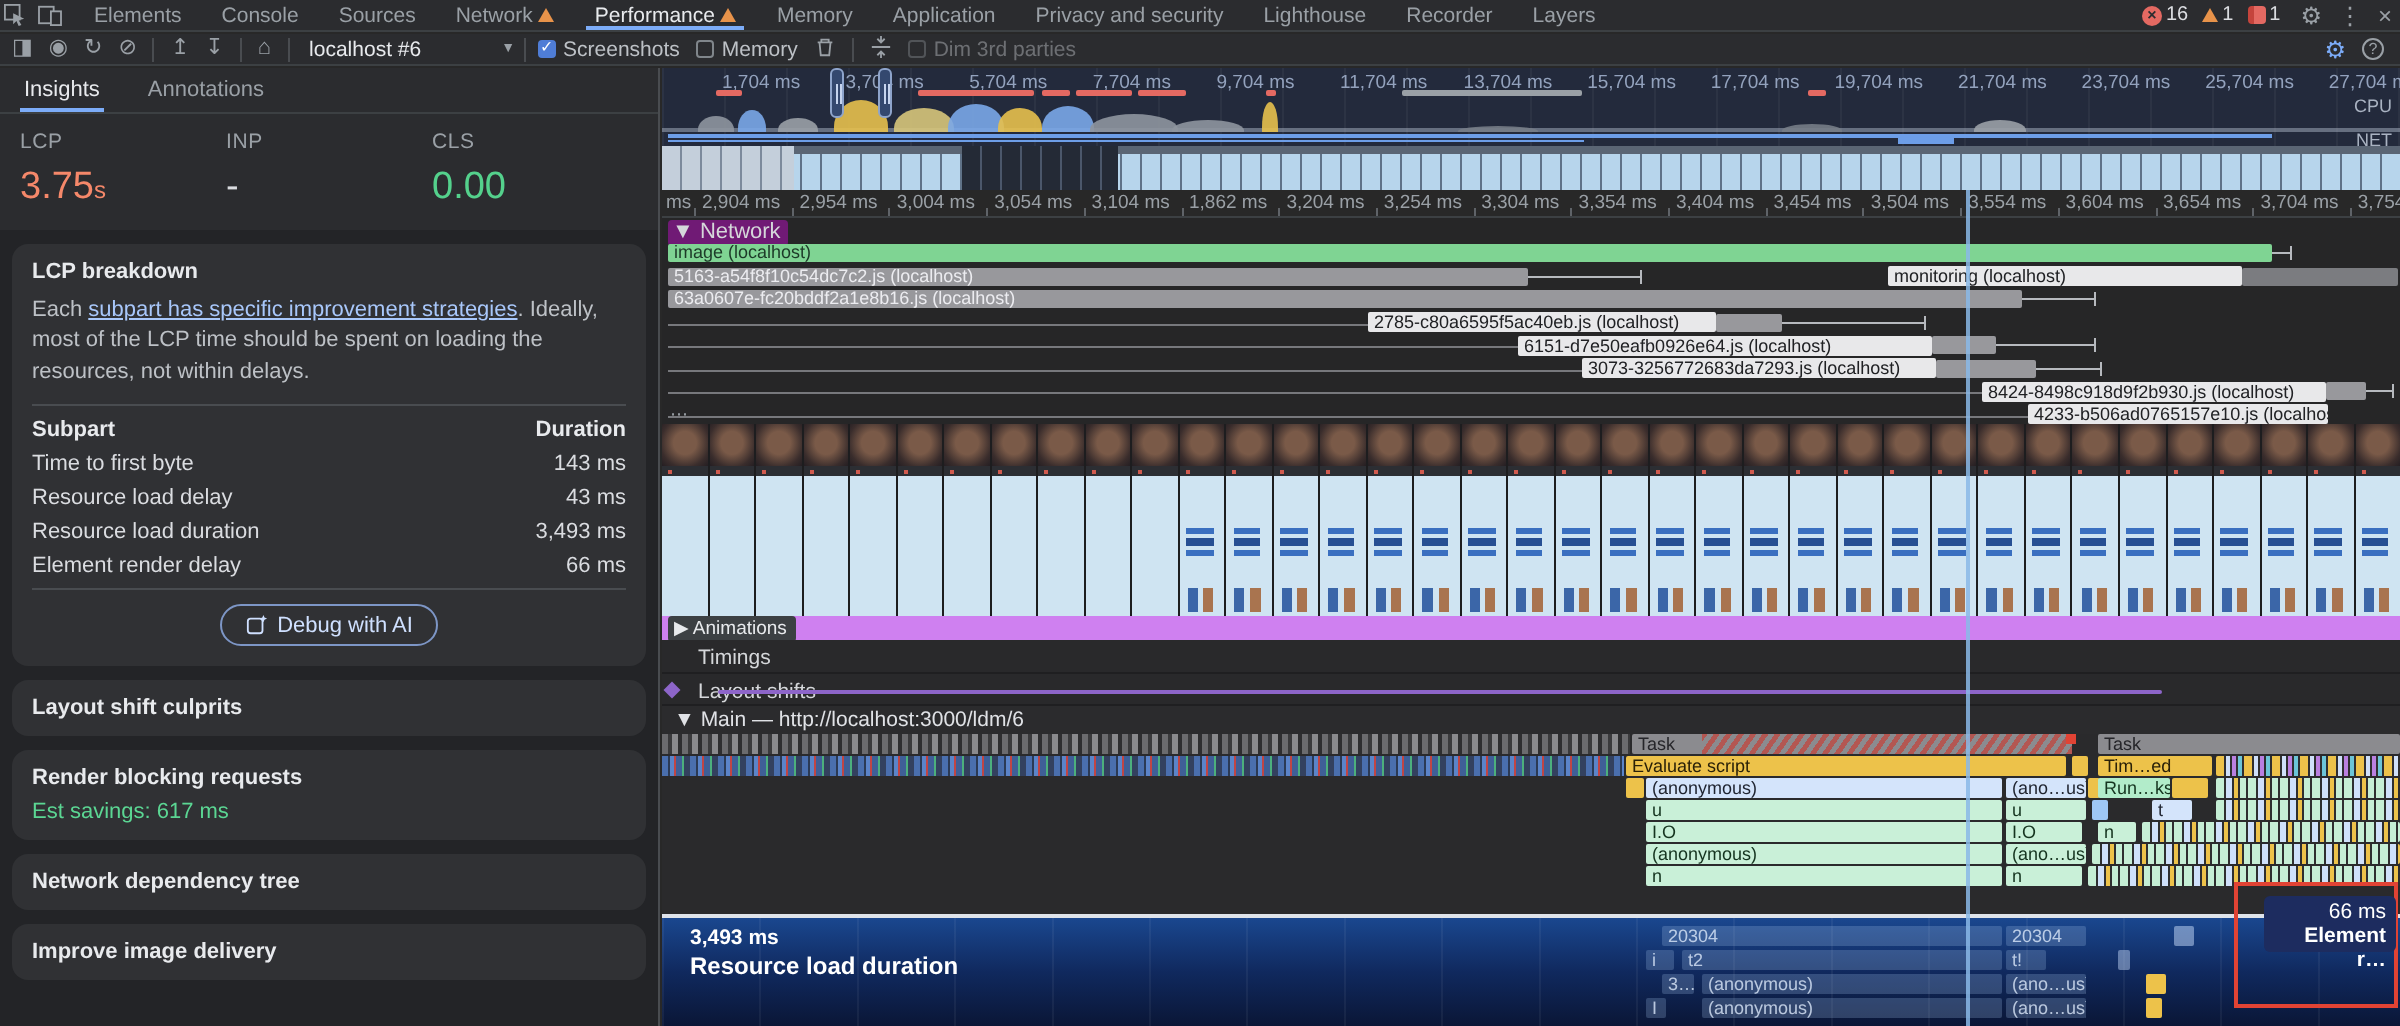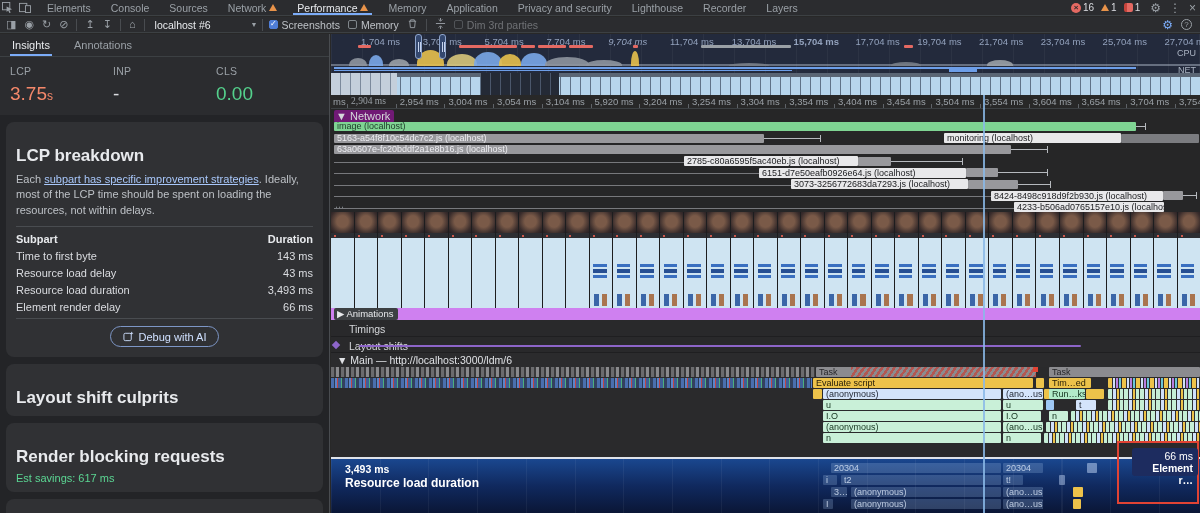--- a/index.html
+++ b/index.html
@@ -45,21 +45,21 @@
   .s-tabs { display:flex; gap:4px; height:23px; background:#2b2c2f; border-bottom:1px solid #3c4043; font-size:11px; align-items:stretch; padding-left:2px; }
   .s-tab { display:flex; align-items:center; padding:0 10px; color:#9aa0a6; position:relative; }
   .s-tab.active { color:#e8eaed; }
   .s-tab.active::after { content:""; position:absolute; left:8px; right:8px; bottom:0; height:2px; background:#7cacf8; }
   .metrics { display:flex; background:#2b2c2f; padding:8px 10px 10px; gap:0; }
   .metric { width:103px; }
   .metric .ml { font-size:10.5px; color:#9aa0a6; letter-spacing:.3px; }
   .metric .mv { font-size:19px; margin-top:6px; }
   .metric .mu { font-size:12px; }
   .card { background:#303134; border-radius:8px; margin:7px 6px; padding:8px 10px; }
-  .card h3 { font-size:17px; font-weight:700; color:#e8eaed;margin-top:16px; }
+  .card h3 { font-size:11px; font-weight:700; color:#e8eaed; }
   .card .desc { font-size:11px; color:#bdc1c6; margin-top:6px; line-height:1.4; }
   .card .desc a { color:#a8c7fa; text-decoration:underline; }
   .subtable { margin-top:8px; border-top:1px solid #494c50; border-bottom:1px solid #494c50; padding:3px 0; }
   .srow { display:flex; justify-content:space-between; font-size:11px; padding:2.5px 0; color:#dadce0; }
   .srow.head { font-weight:700; color:#e8eaed; }
   .ai-wrap { display:flex; justify-content:center; padding:7px 0 2px; }
   .ai-btn { display:flex; align-items:center; gap:5px; border:1px solid #7d96c6; border-radius:11px; height:21px; padding:0 12px; font-size:11px; color:#cfe0ff; background:transparent; }
   .seccard .sav { font-size:11px; color:#5bd693; margin-top:5px; }
 
   
@@ -367,24 +367,24 @@
       <div class="ov-lbl" style="top:14px">CPU</div>
       <div class="ov-lbl" style="top:31px">NET</div>
       <div class="ministrip">
         <div class="mini-plain"></div>
           <div class="mini-dark"></div>
       </div>
     <div class="ov-tick" style="left: 30px;">1,704 ms</div>
         <div class="ov-tick" style="left: 91.8px;">3,704 ms</div>
         <div class="ov-tick" style="left: 153.6px;">5,704 ms</div>
         <div class="ov-tick" style="left: 215.4px;">7,704 ms</div>
-        <div class="ov-tick" style="left: 277.2px; font-style: italic;">9,704 ms</div>
+        <div class="ov-tick" style="left: 277.2px;">9,704 ms</div>
         <div class="ov-tick" style="left: 339px;">11,704 ms</div>
         <div class="ov-tick" style="left: 400.8px;">13,704 ms</div>
-        <div class="ov-tick" style="left: 462.6px; font-weight: bold;">15,704 ms</div>
+        <div class="ov-tick" style="left: 462.6px;">15,704 ms</div>
         <div class="ov-tick" style="left: 524.4px;">17,704 ms</div>
         <div class="ov-tick" style="left: 586.2px;">19,704 ms</div>
         <div class="ov-tick" style="left: 648px;">21,704 ms</div>
         <div class="ov-tick" style="left: 709.8px;">23,704 ms</div>
         <div class="ov-tick" style="left: 771.6px;">25,704 ms</div>
         <div class="ov-tick" style="left: 833.4px;">27,704 ms</div>
         <div class="ov-red" style="left: 27px; width: 13px; background: rgb(228, 105, 98);"></div>
         <div class="ov-red" style="left: 128px; width: 58px; background: rgb(228, 105, 98);"></div>
         <div class="ov-red" style="left: 190px; width: 14px; background: rgb(228, 105, 98);"></div>
         <div class="ov-red" style="left: 207px; width: 28px; background: rgb(228, 105, 98);"></div>
@@ -394,31 +394,31 @@
         <div class="ov-red" style="left: 573px; width: 9px; background: rgb(228, 105, 98);"></div>
         <div class="netline" style="left: 3px; top: 33px; width: 802px; height: 2px;"></div>
         <div class="netline" style="left: 3px; top: 36px; width: 458px; height: 1px;"></div>
         <div class="netline" style="left: 618px; top: 33px; width: 28px; height: 5px;"></div>
         <div class="handle" style="left: 84px;"></div>
         <div class="handle" style="left: 108px;"></div>
       </div>
 
     <div class="druler" id="druler">
         <div class="d-tick" style="left: 2px; text-align: center;">ms</div>
-        <div class="d-tick" style="left: 20px; font-family: Liberation Serif, serif;">2,904 ms</div>
+        <div class="d-tick" style="left: 20px;">2,904 ms</div>
         <div class="d-mark" style="left: 16px;"></div>
         <div class="d-tick" style="left: 68.7px;">2,954 ms</div>
         <div class="d-mark" style="left: 64.7px;"></div>
         <div class="d-tick" style="left: 117.4px;">3,004 ms</div>
         <div class="d-mark" style="left: 113.4px;"></div>
         <div class="d-tick" style="left: 166.1px;">3,054 ms</div>
         <div class="d-mark" style="left: 162.1px;"></div>
         <div class="d-tick" style="left: 214.8px;">3,104 ms</div>
         <div class="d-mark" style="left: 210.8px;"></div>
-        <div class="d-tick" style="left: 263.5px;">5,920 ms</div>
+        <div class="d-tick" style="left: 263.5px;">1,862 ms</div>
         <div class="d-mark" style="left: 259.5px;"></div>
         <div class="d-tick" style="left: 312.2px;">3,204 ms</div>
         <div class="d-mark" style="left: 308.2px;"></div>
         <div class="d-tick" style="left: 360.9px;">3,254 ms</div>
         <div class="d-mark" style="left: 356.9px;"></div>
         <div class="d-tick" style="left: 409.6px;">3,304 ms</div>
         <div class="d-mark" style="left: 405.6px;"></div>
         <div class="d-tick" style="left: 458.3px;">3,354 ms</div>
         <div class="d-mark" style="left: 454.3px;"></div>
         <div class="d-tick" style="left: 507px;">3,404 ms</div>
@@ -757,21 +757,21 @@
       <span class="lbl">▼ <span>Main — http://localhost:3000/ldm/6</span></span>
     </div>
 
     <div class="flame gridv" id="flame">
         <div class="stripe gray" style="left: 0px; top: 0px; width: 484px;"></div>
         <div class="stripe multi" style="left: 0px; top: 11px; width: 481px;"></div>
         <div class="fbar" style="left: 485px; top: 0px; width: 220px; background: rgb(139, 139, 143); color: rgb(38, 38, 42);">Task</div>
         <div class="fbar" style="left: 718px; top: 0px; width: 151px; background: rgb(139, 139, 143); color: rgb(38, 38, 42);">Task</div>
         <div class="fbar" style="left: 482px; top: 11px; width: 220px; background: rgb(237, 194, 74); color: rgb(42, 33, 8);">Evaluate script</div>
         <div class="fbar" style="left: 705px; top: 11px; width: 8px; background: rgb(237, 194, 74); color: rgb(0, 0, 0);"></div>
-        <div class="fbar" style="left: 718px; top: 11px; width: 42px; background: rgb(237, 194, 74); color: rgb(42, 33, 8);">Tim…ed</div>
+        <div class="fbar" style="left: 718px; top: 11px; width: 57px; background: rgb(237, 194, 74); color: rgb(42, 33, 8);">Tim…ed</div>
         <div class="fbar clusterA" style="left: 777px; top: 11px; width: 92px;"></div>
         <div class="fbar" style="left: 482px; top: 22px; width: 9px; background: rgb(237, 194, 74); color: rgb(0, 0, 0);"></div>
         <div class="fbar" style="left: 492px; top: 22px; width: 178px; background: rgb(212, 228, 251); color: rgb(31, 36, 48);">(anonymous)</div>
         <div class="fbar" style="left: 672px; top: 22px; width: 40px; background: rgb(212, 228, 251); color: rgb(31, 36, 48);">(ano…us)</div>
         <div class="fbar" style="left: 713px; top: 22px; width: 5px; background: rgb(237, 194, 74); color: rgb(0, 0, 0);"></div>
         <div class="fbar" style="left: 718px; top: 22px; width: 36px; background: rgb(178, 236, 202); color: rgb(21, 52, 31);">Run…ks</div>
         <div class="fbar" style="left: 755px; top: 22px; width: 18px; background: rgb(237, 194, 74); color: rgb(0, 0, 0);"></div>
         <div class="fbar clusterB" style="left: 777px; top: 22px; width: 92px;"></div>
         <div class="fbar" style="left: 492px; top: 33px; width: 178px; background: rgb(201, 240, 216); color: rgb(21, 52, 31);">u</div>
         <div class="fbar" style="left: 672px; top: 33px; width: 40px; background: rgb(201, 240, 216); color: rgb(21, 52, 31);">u</div>

